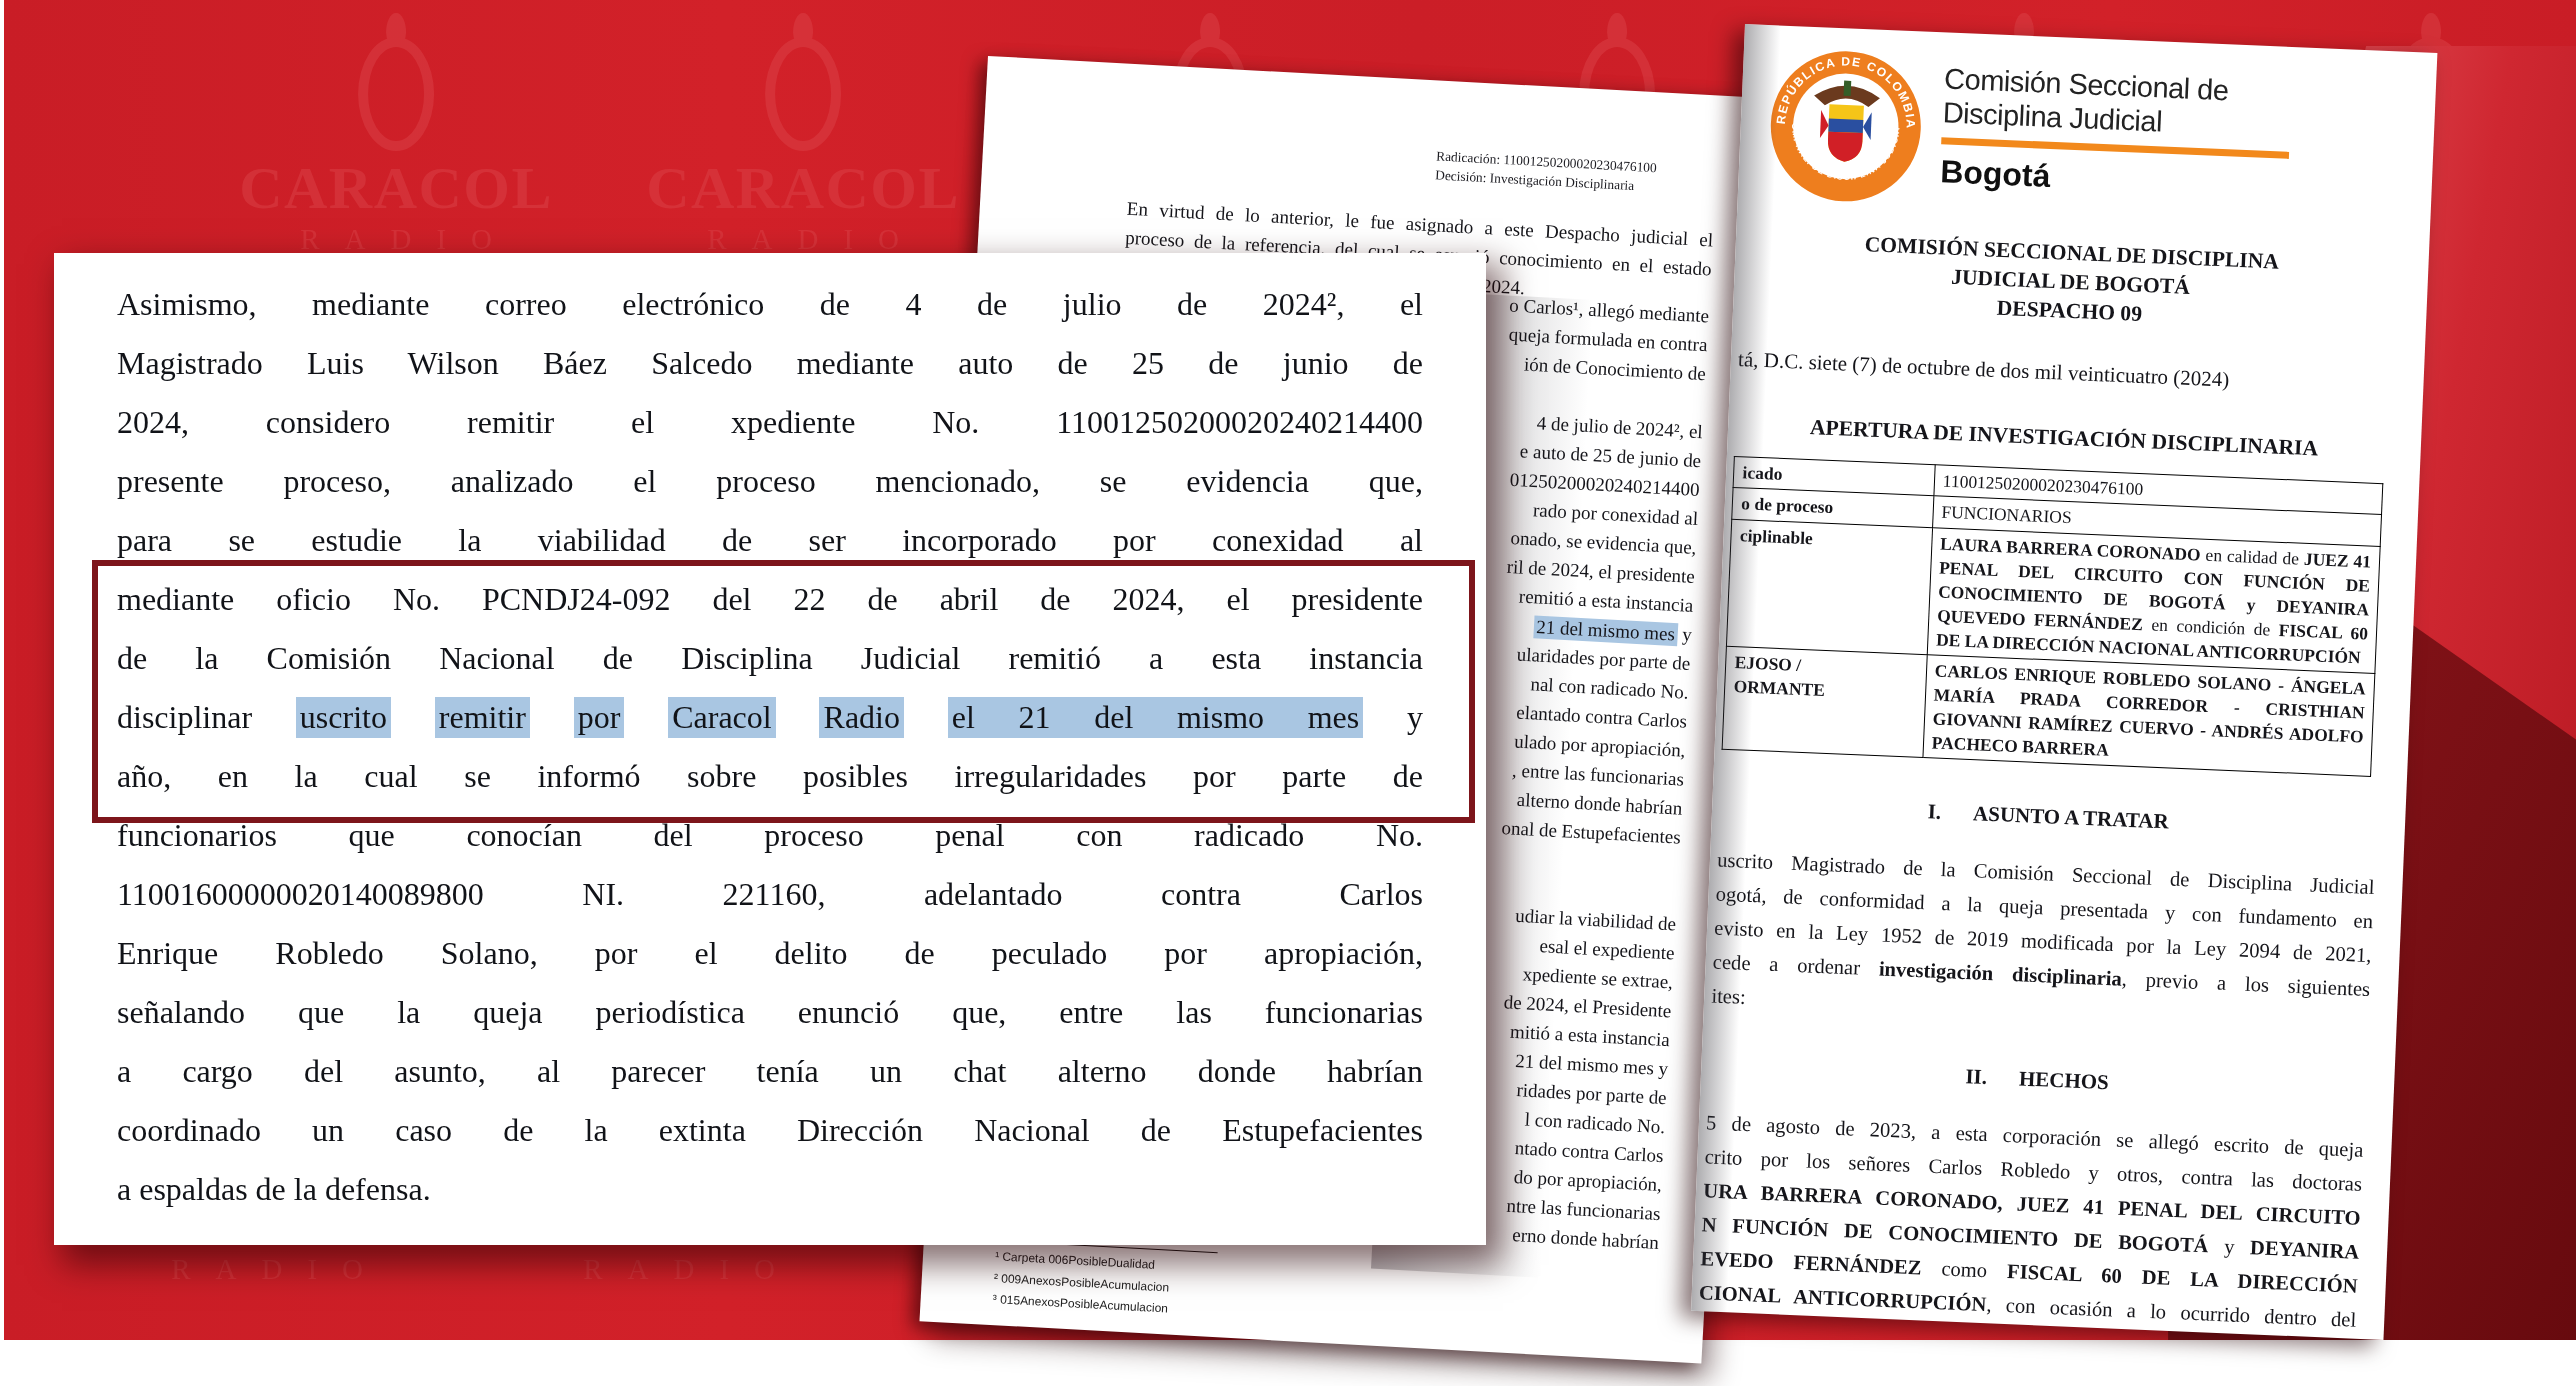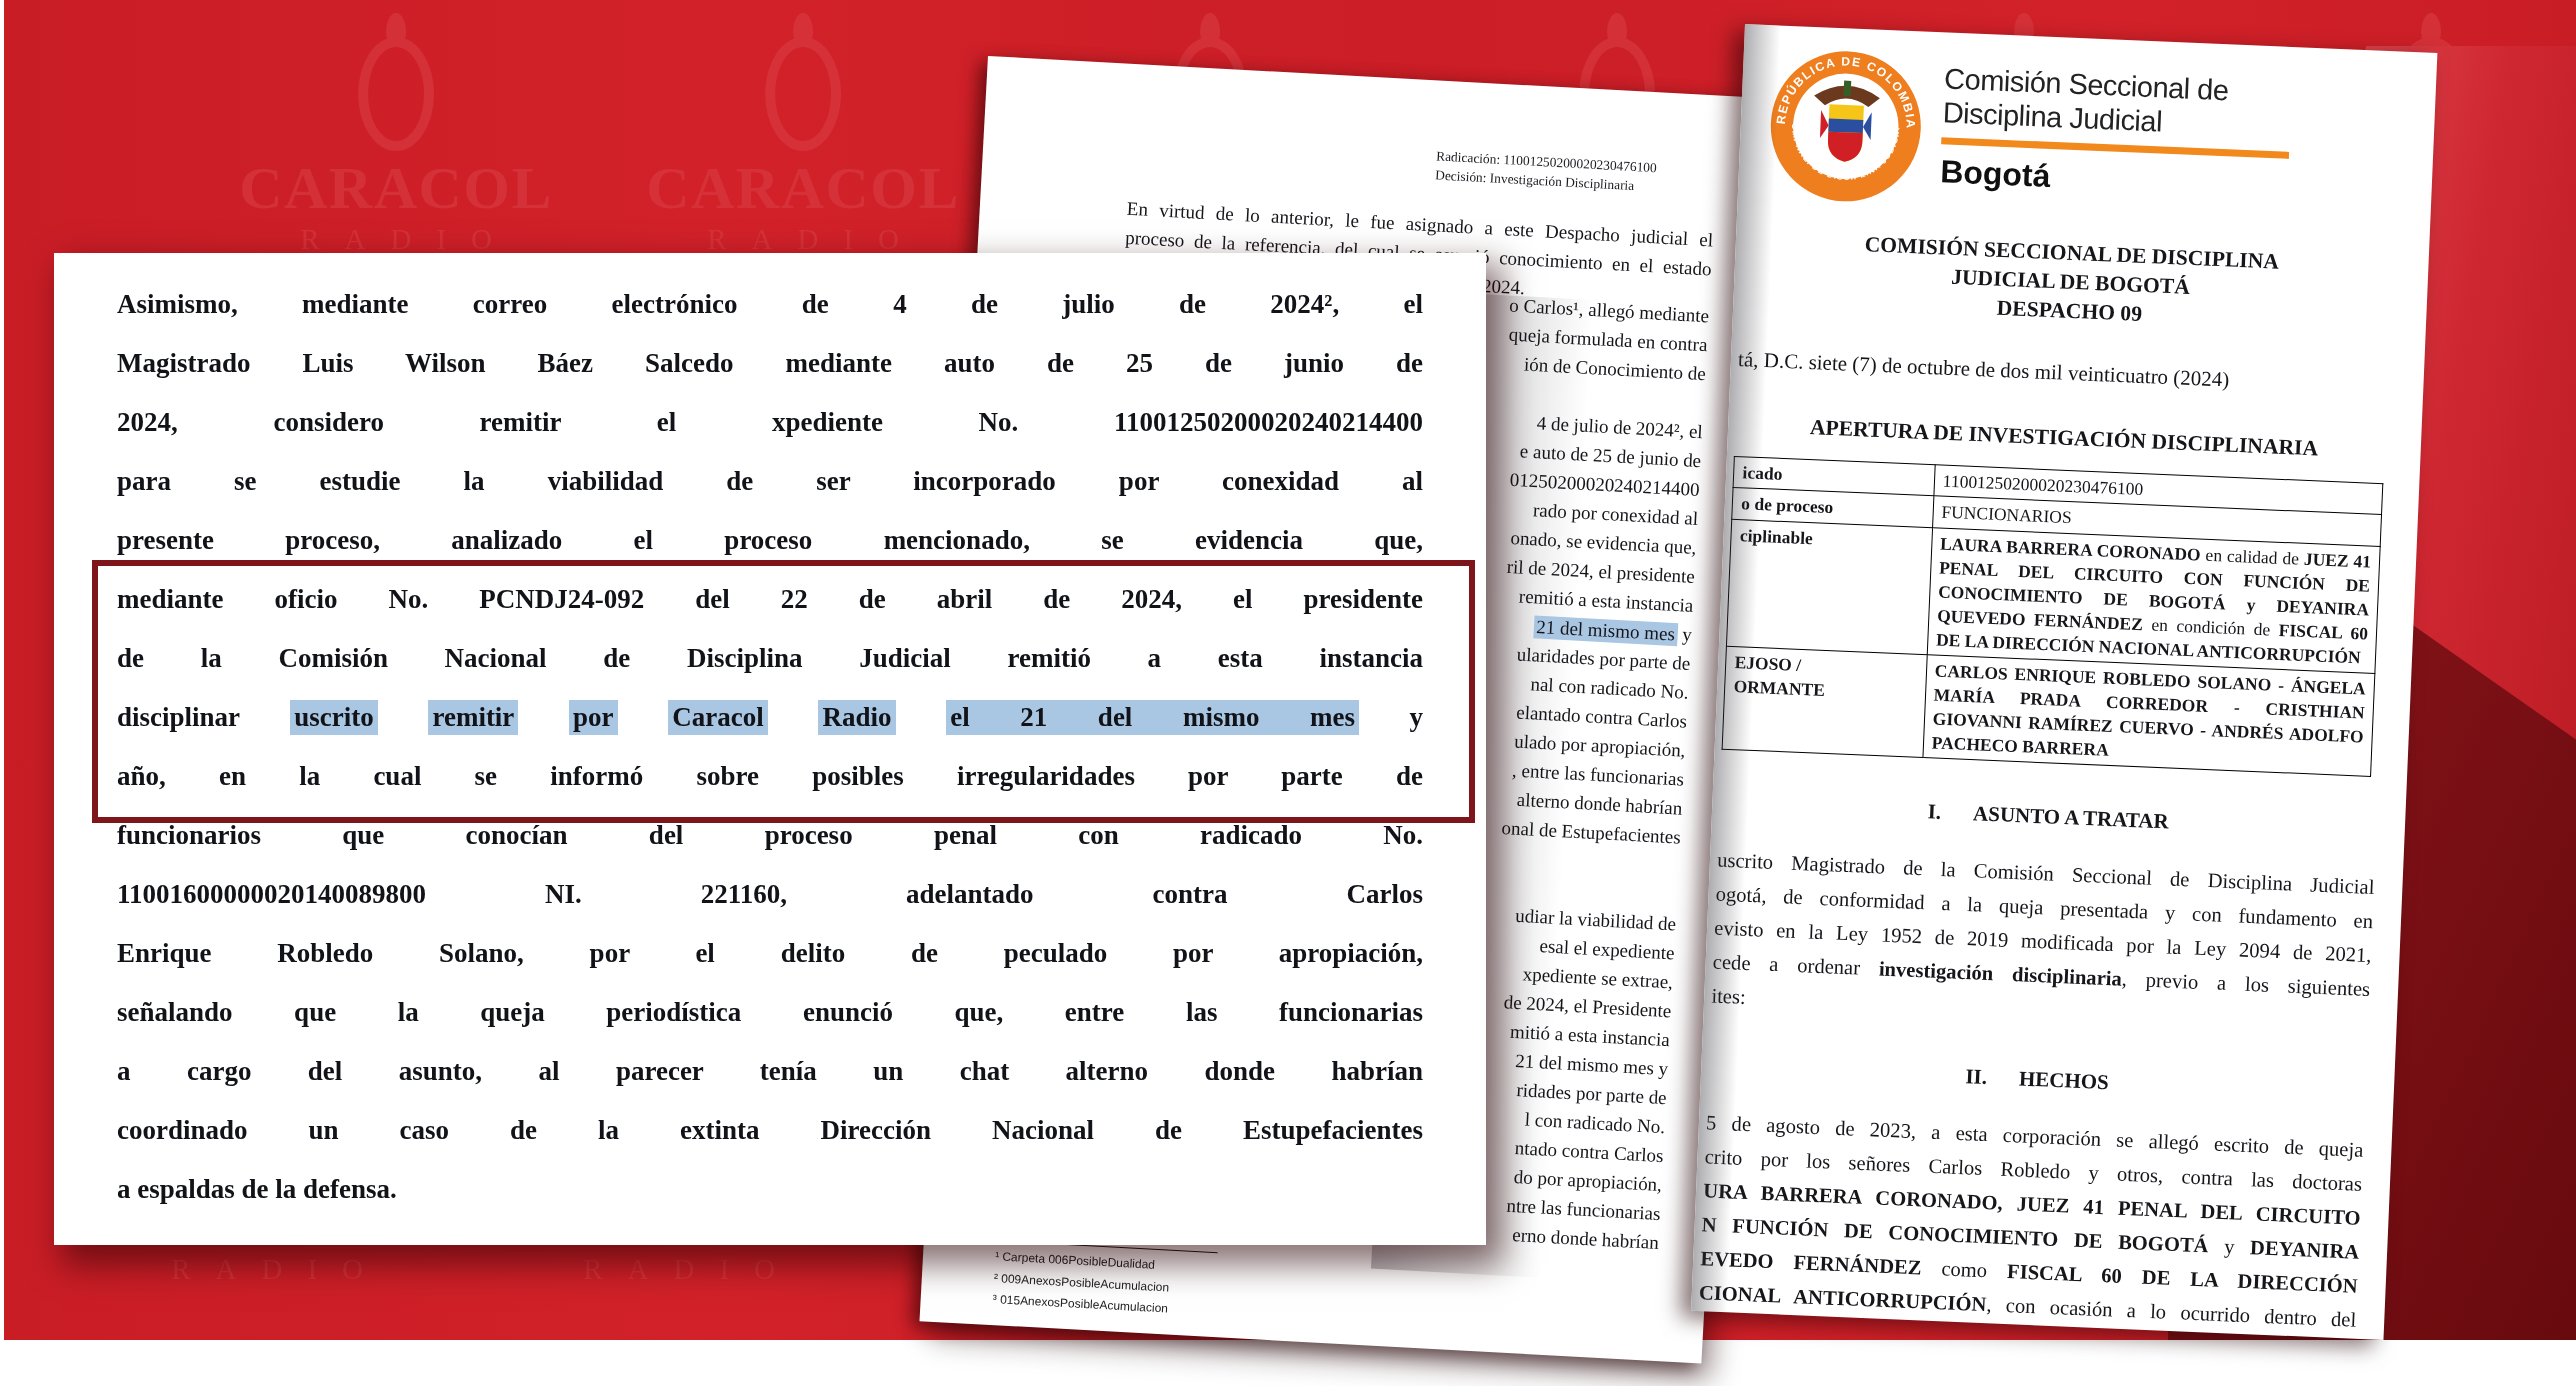--- a/index.html
+++ b/index.html
@@ -67,21 +67,21 @@
   .rd-td-label{width:183px;font-weight:bold;}
   .rd-td-value{text-align:justify;}
   .rd-h{text-align:center;font-weight:bold;font-size:21px;margin-top:41px;}
   .rd-h .rd-h-num{display:inline-block;margin-right:32px;}
   .rd-p{font-size:20.6px;line-height:34px;margin-top:27px;}
 
   
   .excerpt{position:absolute;left:54px;top:253px;width:1432px;height:992px;background:#ffffff;z-index:5;
            box-shadow:12.4px 15.5px 31px 4.1px rgba(40,0,4,.55);box-sizing:border-box;
            padding:21.6px 63px 0 63px;color:#111318;}
-  .eb-lines{font-size:27px;line-height:59px;font-weight:bold;}
+  .eb-lines{font-size:32px;line-height:59px;}
   .eb-border{position:absolute;left:38px;top:307px;width:1383px;height:263px;box-sizing:border-box;
              border:6.7px solid #7d151b;pointer-events:none;}
 </style>
 </head>
 <body>
 
 <div class="canvas">
 
   <div class="red-bg">
     <div>
@@ -307,22 +307,22 @@
         </div>
 
     </div>
   </div>
 
   <div class="excerpt">
     <div class="eb-lines">
         <div class="line">Asimismo, mediante correo electrónico de 4 de julio de 2024², el</div>
         <div class="line">Magistrado Luis Wilson Báez Salcedo mediante auto de 25 de junio de</div>
         <div class="line">2024, considero remitir el xpediente No. 11001250200020240214400</div>
+        <div class="line">presente proceso, analizado el proceso mencionado, se evidencia que,</div>
         <div class="line">para se estudie la viabilidad de ser incorporado por conexidad al</div>
-        <div class="line">presente proceso, analizado el proceso mencionado, se evidencia que,</div>
         <div class="line">mediante oficio No. PCNDJ24-092 del 22 de abril de 2024, el presidente</div>
         <div class="line">de la Comisión Nacional de Disciplina Judicial remitió a esta instancia</div>
         <div class="line">disciplinar <mark>uscrito</mark> <mark>remitir</mark> <mark>por</mark> <mark>Caracol</mark> <mark>Radio</mark> <mark>el 21 del mismo mes</mark> y</div>
         <div class="line">año, en la cual se informó sobre posibles irregularidades por parte de</div>
         <div class="line">funcionarios que conocían del proceso penal con radicado No.</div>
         <div class="line">11001600000020140089800 NI. 221160, adelantado contra Carlos</div>
         <div class="line">Enrique Robledo Solano, por el delito de peculado por apropiación,</div>
         <div class="line">señalando que la queja periodística enunció que, entre las funcionarias</div>
         <div class="line">a cargo del asunto, al parecer tenía un chat alterno donde habrían</div>
         <div class="line">coordinado un caso de la extinta Dirección Nacional de Estupefacientes</div>

